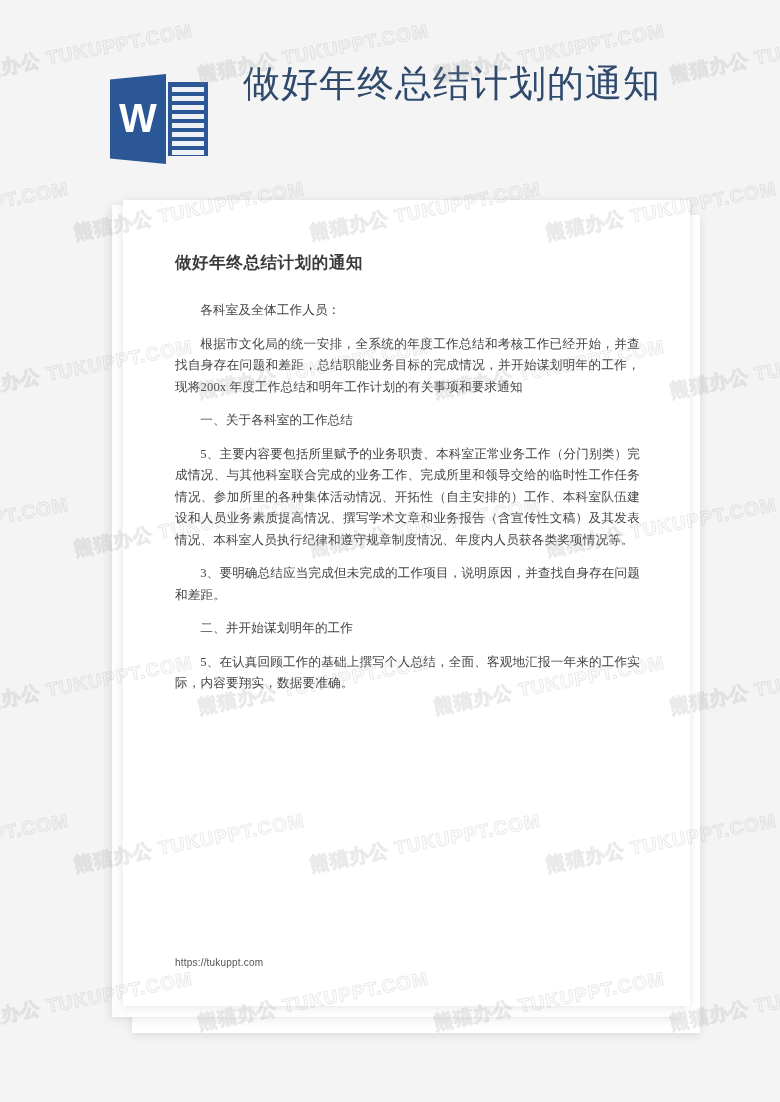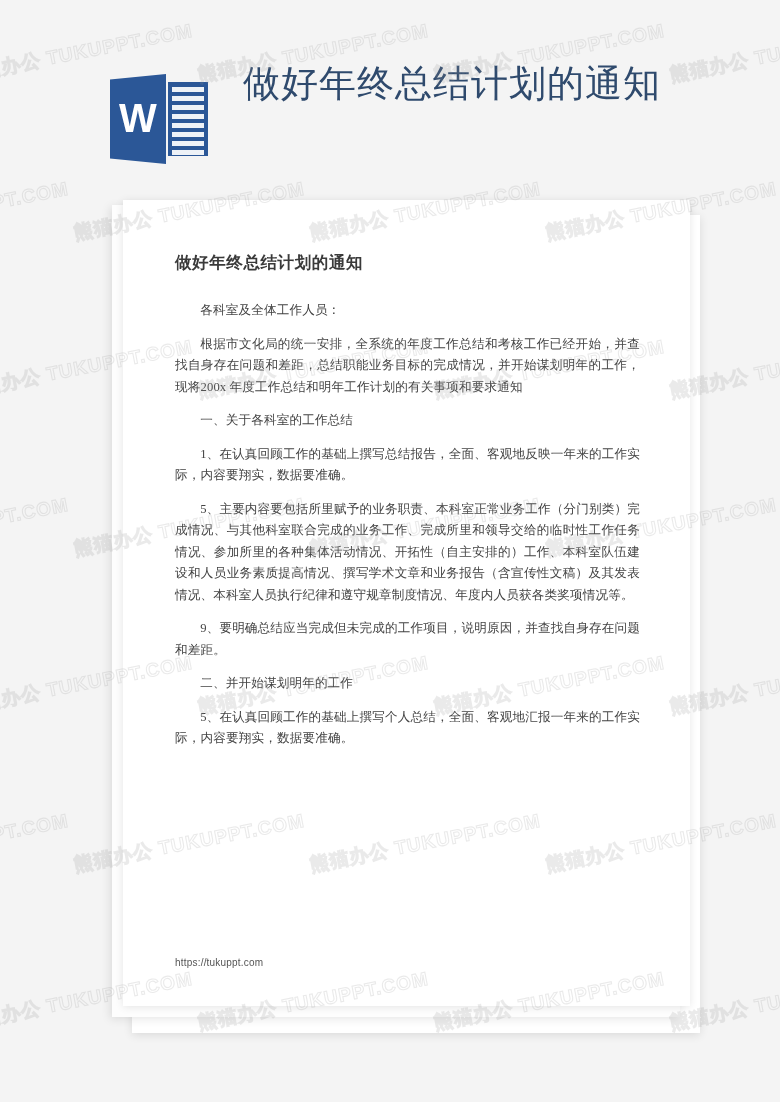--- a/index.html
+++ b/index.html
@@ -203,23 +203,22 @@
 
 <div class="paper-stack">
   <div class="sheet-back-2"></div>
   <div class="sheet-back-1"></div>
   <div class="sheet-main">
     <div class="doc-inner">
       <div class="doc-title">做好年终总结计划的通知</div>
       <p class="doc-p">各科室及全体工作人员：</p>
       <p class="doc-p">根据市文化局的统一安排，全系统的年度工作总结和考核工作已经开始，并查找自身存在问题和差距，总结职能业务目标的完成情况，并开始谋划明年的工作，现将200x 年度工作总结和明年工作计划的有关事项和要求通知</p>
       <p class="doc-p heading">一、关于各科室的工作总结</p>
-      <p class="doc-p">1、在认真回顾工作的基础上撰写总结报告，全面、客观地反映一年来的工作实际，内容要翔实，数据要准确。</p>
       <p class="doc-p">5、主要内容要包括所里赋予的业务职责、本科室正常业务工作（分门别类）完成情况、与其他科室联合完成的业务工作、完成所里和领导交给的临时性工作任务情况、参加所里的各种集体活动情况、开拓性（自主安排的）工作、本科室队伍建设和人员业务素质提高情况、撰写学术文章和业务报告（含宣传性文稿）及其发表情况、本科室人员执行纪律和遵守规章制度情况、年度内人员获各类奖项情况等。</p>
-      <p class="doc-p">9、要明确总结应当完成但未完成的工作项目，说明原因，并查找自身存在问题和差距。</p>
+      <p class="doc-p">3、要明确总结应当完成但未完成的工作项目，说明原因，并查找自身存在问题和差距。</p>
       <p class="doc-p heading">二、并开始谋划明年的工作</p>
       <p class="doc-p">5、在认真回顾工作的基础上撰写个人总结，全面、客观地汇报一年来的工作实际，内容要翔实，数据要准确。</p>
     </div>
     <div class="doc-footer">https://tukuppt.com</div>
   </div>
 </div>
 
 <div class="watermark-layer" id="wm-layer">
     <div class="wm" style="left: -40px; top: 40px;">熊猫办公 TUKUPPT.COM</div>
     <div class="wm" style="left: 196px; top: 40px;">熊猫办公 TUKUPPT.COM</div>

